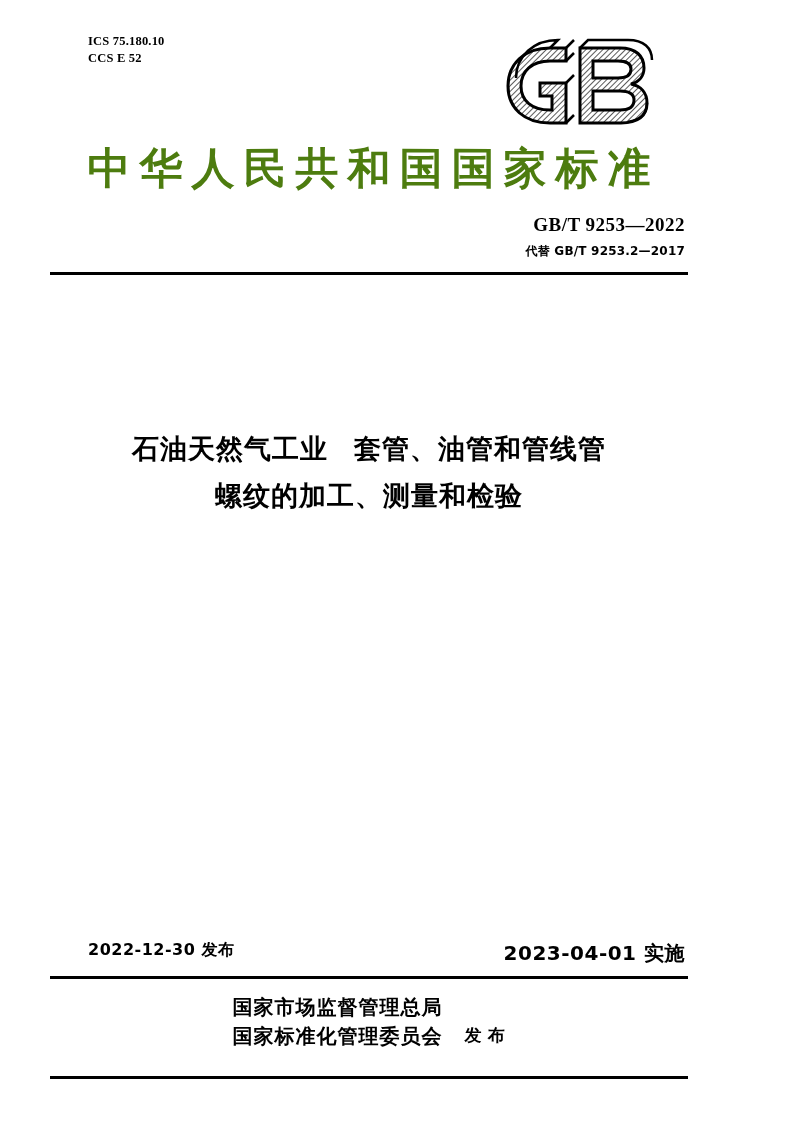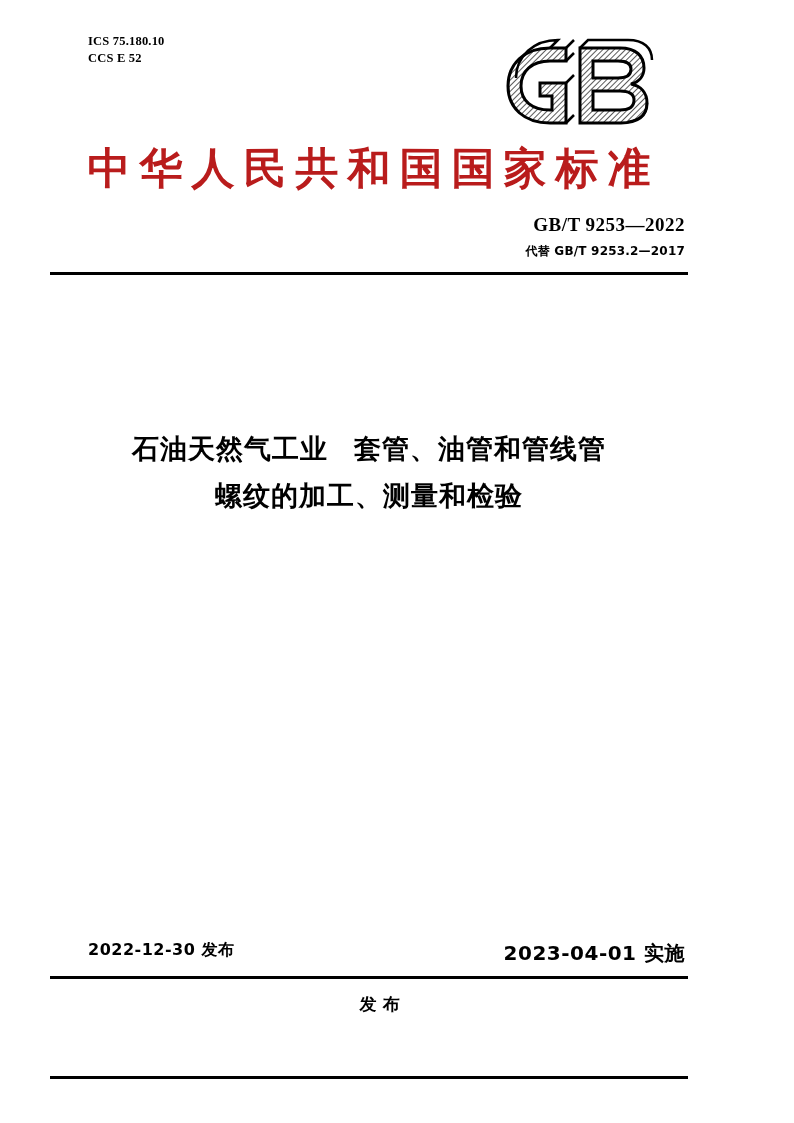--- a/index.html
+++ b/index.html
@@ -49,21 +49,21 @@
     position: absolute;
     left: 0;
     right: 0;
     top: 140px;
     text-align: center;
     font-family: "DejaVu Sans", sans-serif;
     font-weight: bold;
     font-size: 43px;
     letter-spacing: 9px;
     text-indent: 9px;
-    color: #b91c1c;
+    color: #4d7c0f;
   }
 
   
   .std-number {
     position: absolute;
     right: 53px;
     top: 214px;
     text-align: right;
     font-family: "Liberation Serif", serif;
     font-weight: bold;
@@ -242,18 +242,22 @@
     </div>
     <div>螺纹的加工、测量和检验</div>
   </div>
 
 
   <div class="rule-bottom-1"></div>
   <div class="date-issue">2022-12-30 发布</div>
   <div class="date-effective">2023-04-01 实施</div>
 
   <div class="publisher">
+    <div class="publisher-names">
+      <div>国家市场监督管理总局</div>
+      <div>国家标准化管理委员会</div>
+    </div>
     <div class="publisher-verb">发 布</div>
   </div>
 
   <div class="rule-bottom-2"></div>
 
 </div>
 
 </body></html>

